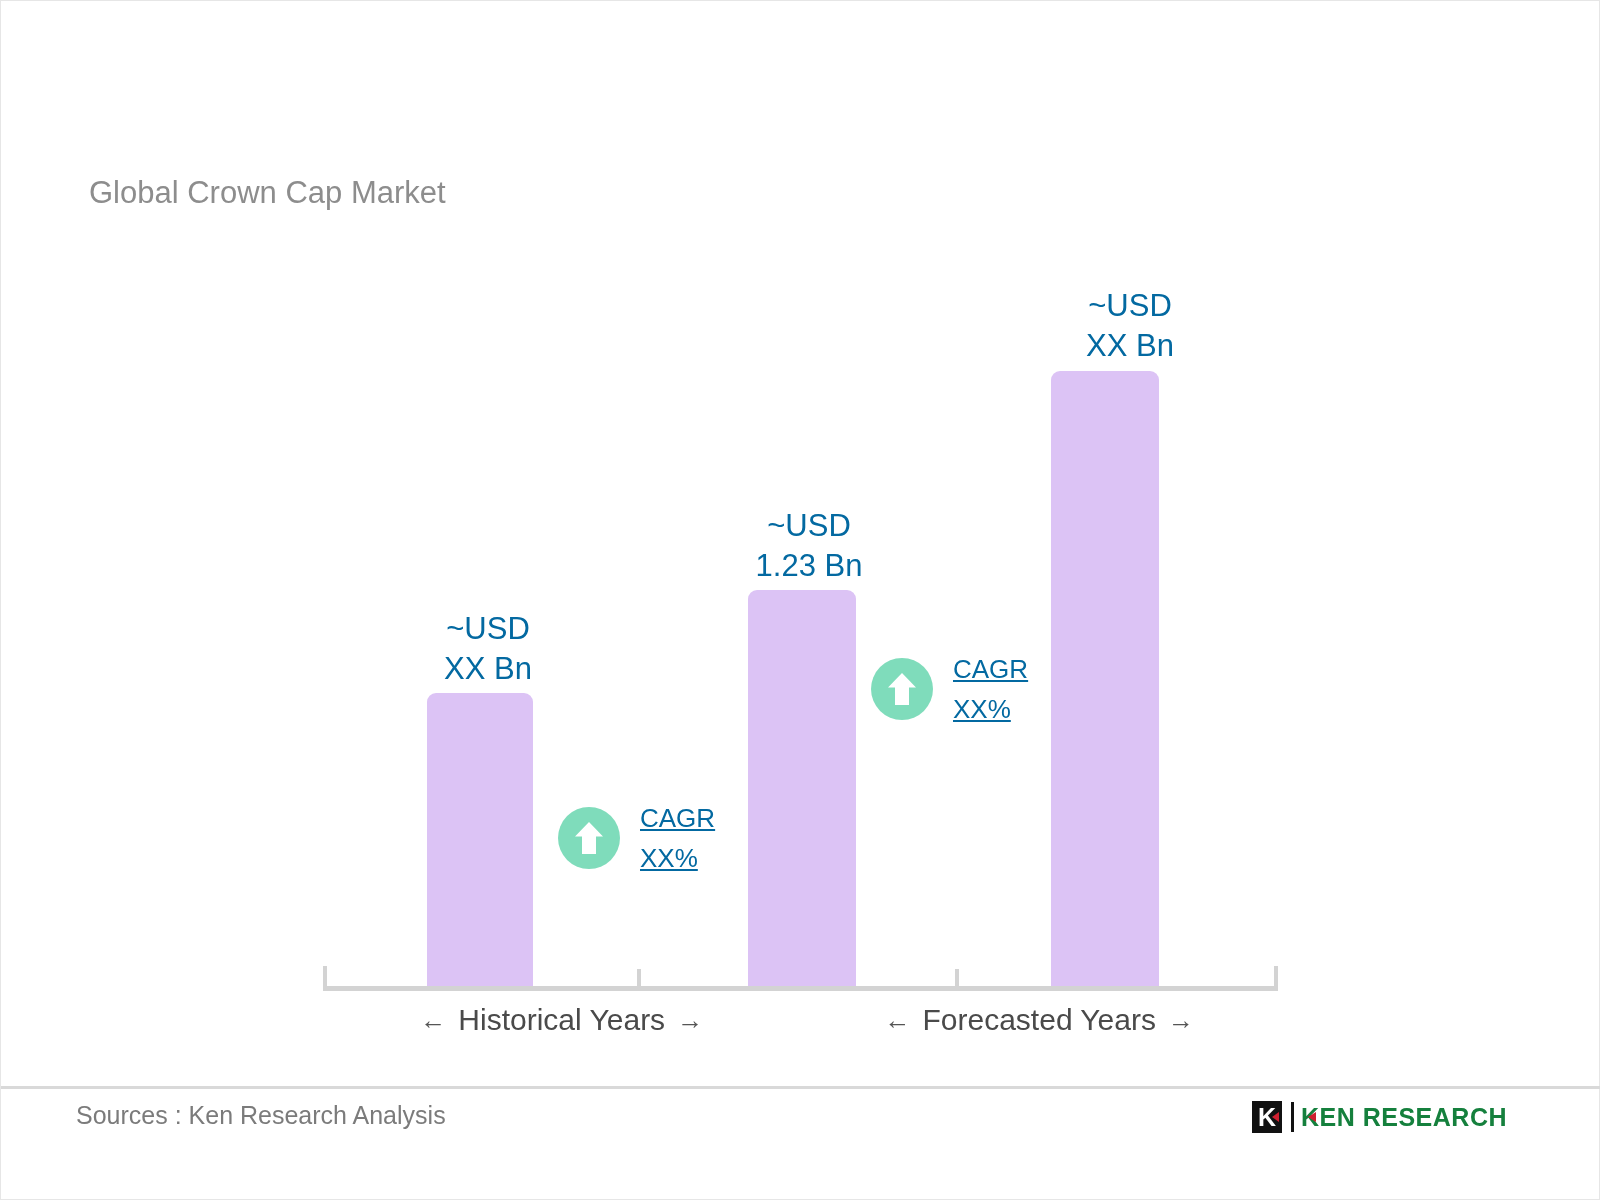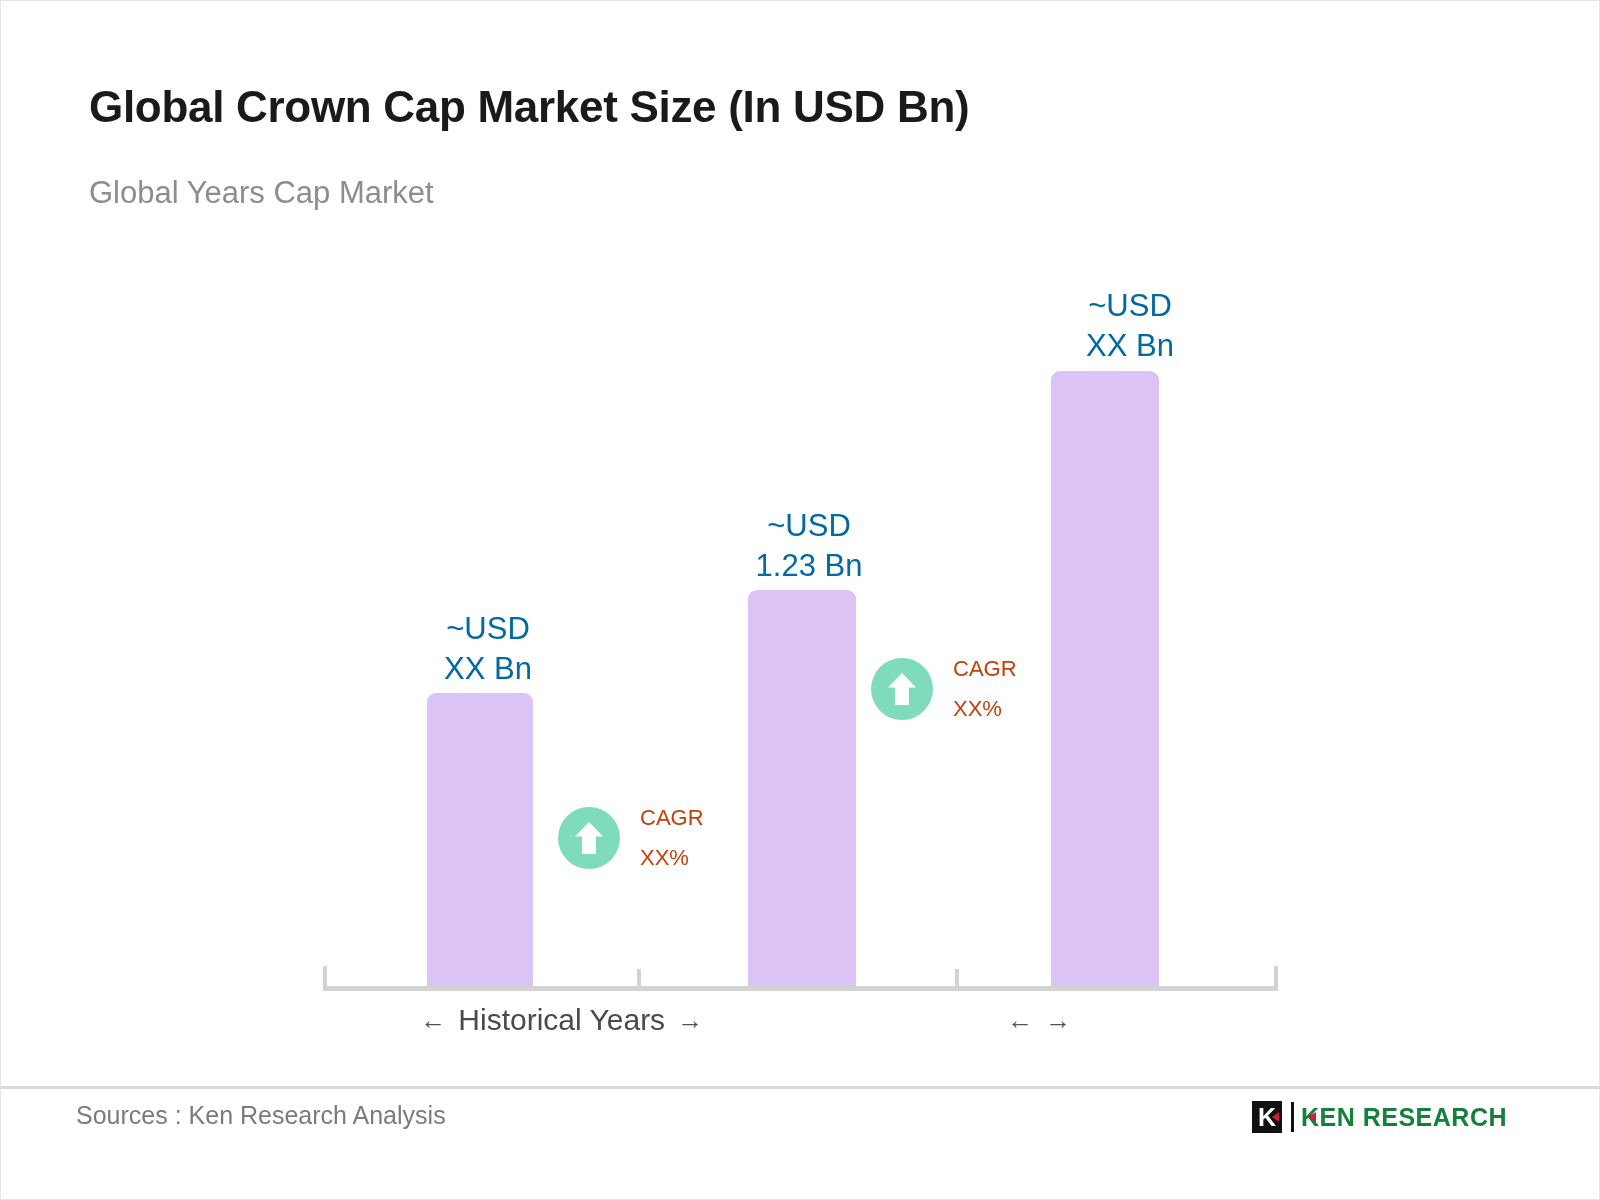--- a/index.html
+++ b/index.html
@@ -106,24 +106,25 @@
     height: 62px;
     border-radius: 50%;
     background: #7fdcbb;
     display: flex;
     align-items: center;
     justify-content: center;
     flex: 0 0 auto;
   }
   .cagr-text {
     margin-left: 20px;
-    font-size: 22px;
-    color: #c2410c;
+    font-size: 26px;
+    color: #0369a1;
     line-height: 40px;
     white-space: nowrap;
+    text-decoration: underline;
   }
 
   
   #period-labels {
     position: absolute;
     top: 1002px;
     left: 322px;
     width: 955px;
     display: flex;
     font-size: 30px;
@@ -219,24 +220,23 @@
     border-top: 5px solid transparent;
     border-bottom: 5px solid transparent;
     border-right: 8px solid #cf2030;
   }
 </style>
 </head>
 <body>
 
 <div id="slide">
 
-  <h1 id="page-title">Global Crown Cap Market Size (In USD Bn)</h1>
 
   <div id="subtitle-block">
-    <div>Global Years Cap Market</div>
+    <div>Global Crown Cap Market</div>
   </div>
 
   <div id="chart-area">
 
     <div class="bar-value-label" style="left:392px; top:608px; width:190px;">
       <div>~USD</div>
       <div>XX Bn</div>
     </div>
 
     <div class="bar-value-label" style="left:713px; top:505px; width:190px;">
@@ -284,20 +284,21 @@
     <div class="axis-tick end" style="left:1273px;"></div>
 
     <div id="period-labels">
       <div class="period-label">
         <span class="period-arrow">←</span>
         <span>Historical Years</span>
         <span class="period-arrow">→</span>
       </div>
       <div class="period-label">
         <span class="period-arrow">←</span>
+        <span>Forecasted Years</span>
         <span class="period-arrow">→</span>
       </div>
     </div>
 
   </div>
 
   <div id="footer-rule"></div>
   <div id="source-text">Sources : Ken Research Analysis</div>
 
   <div id="brand-logo">

